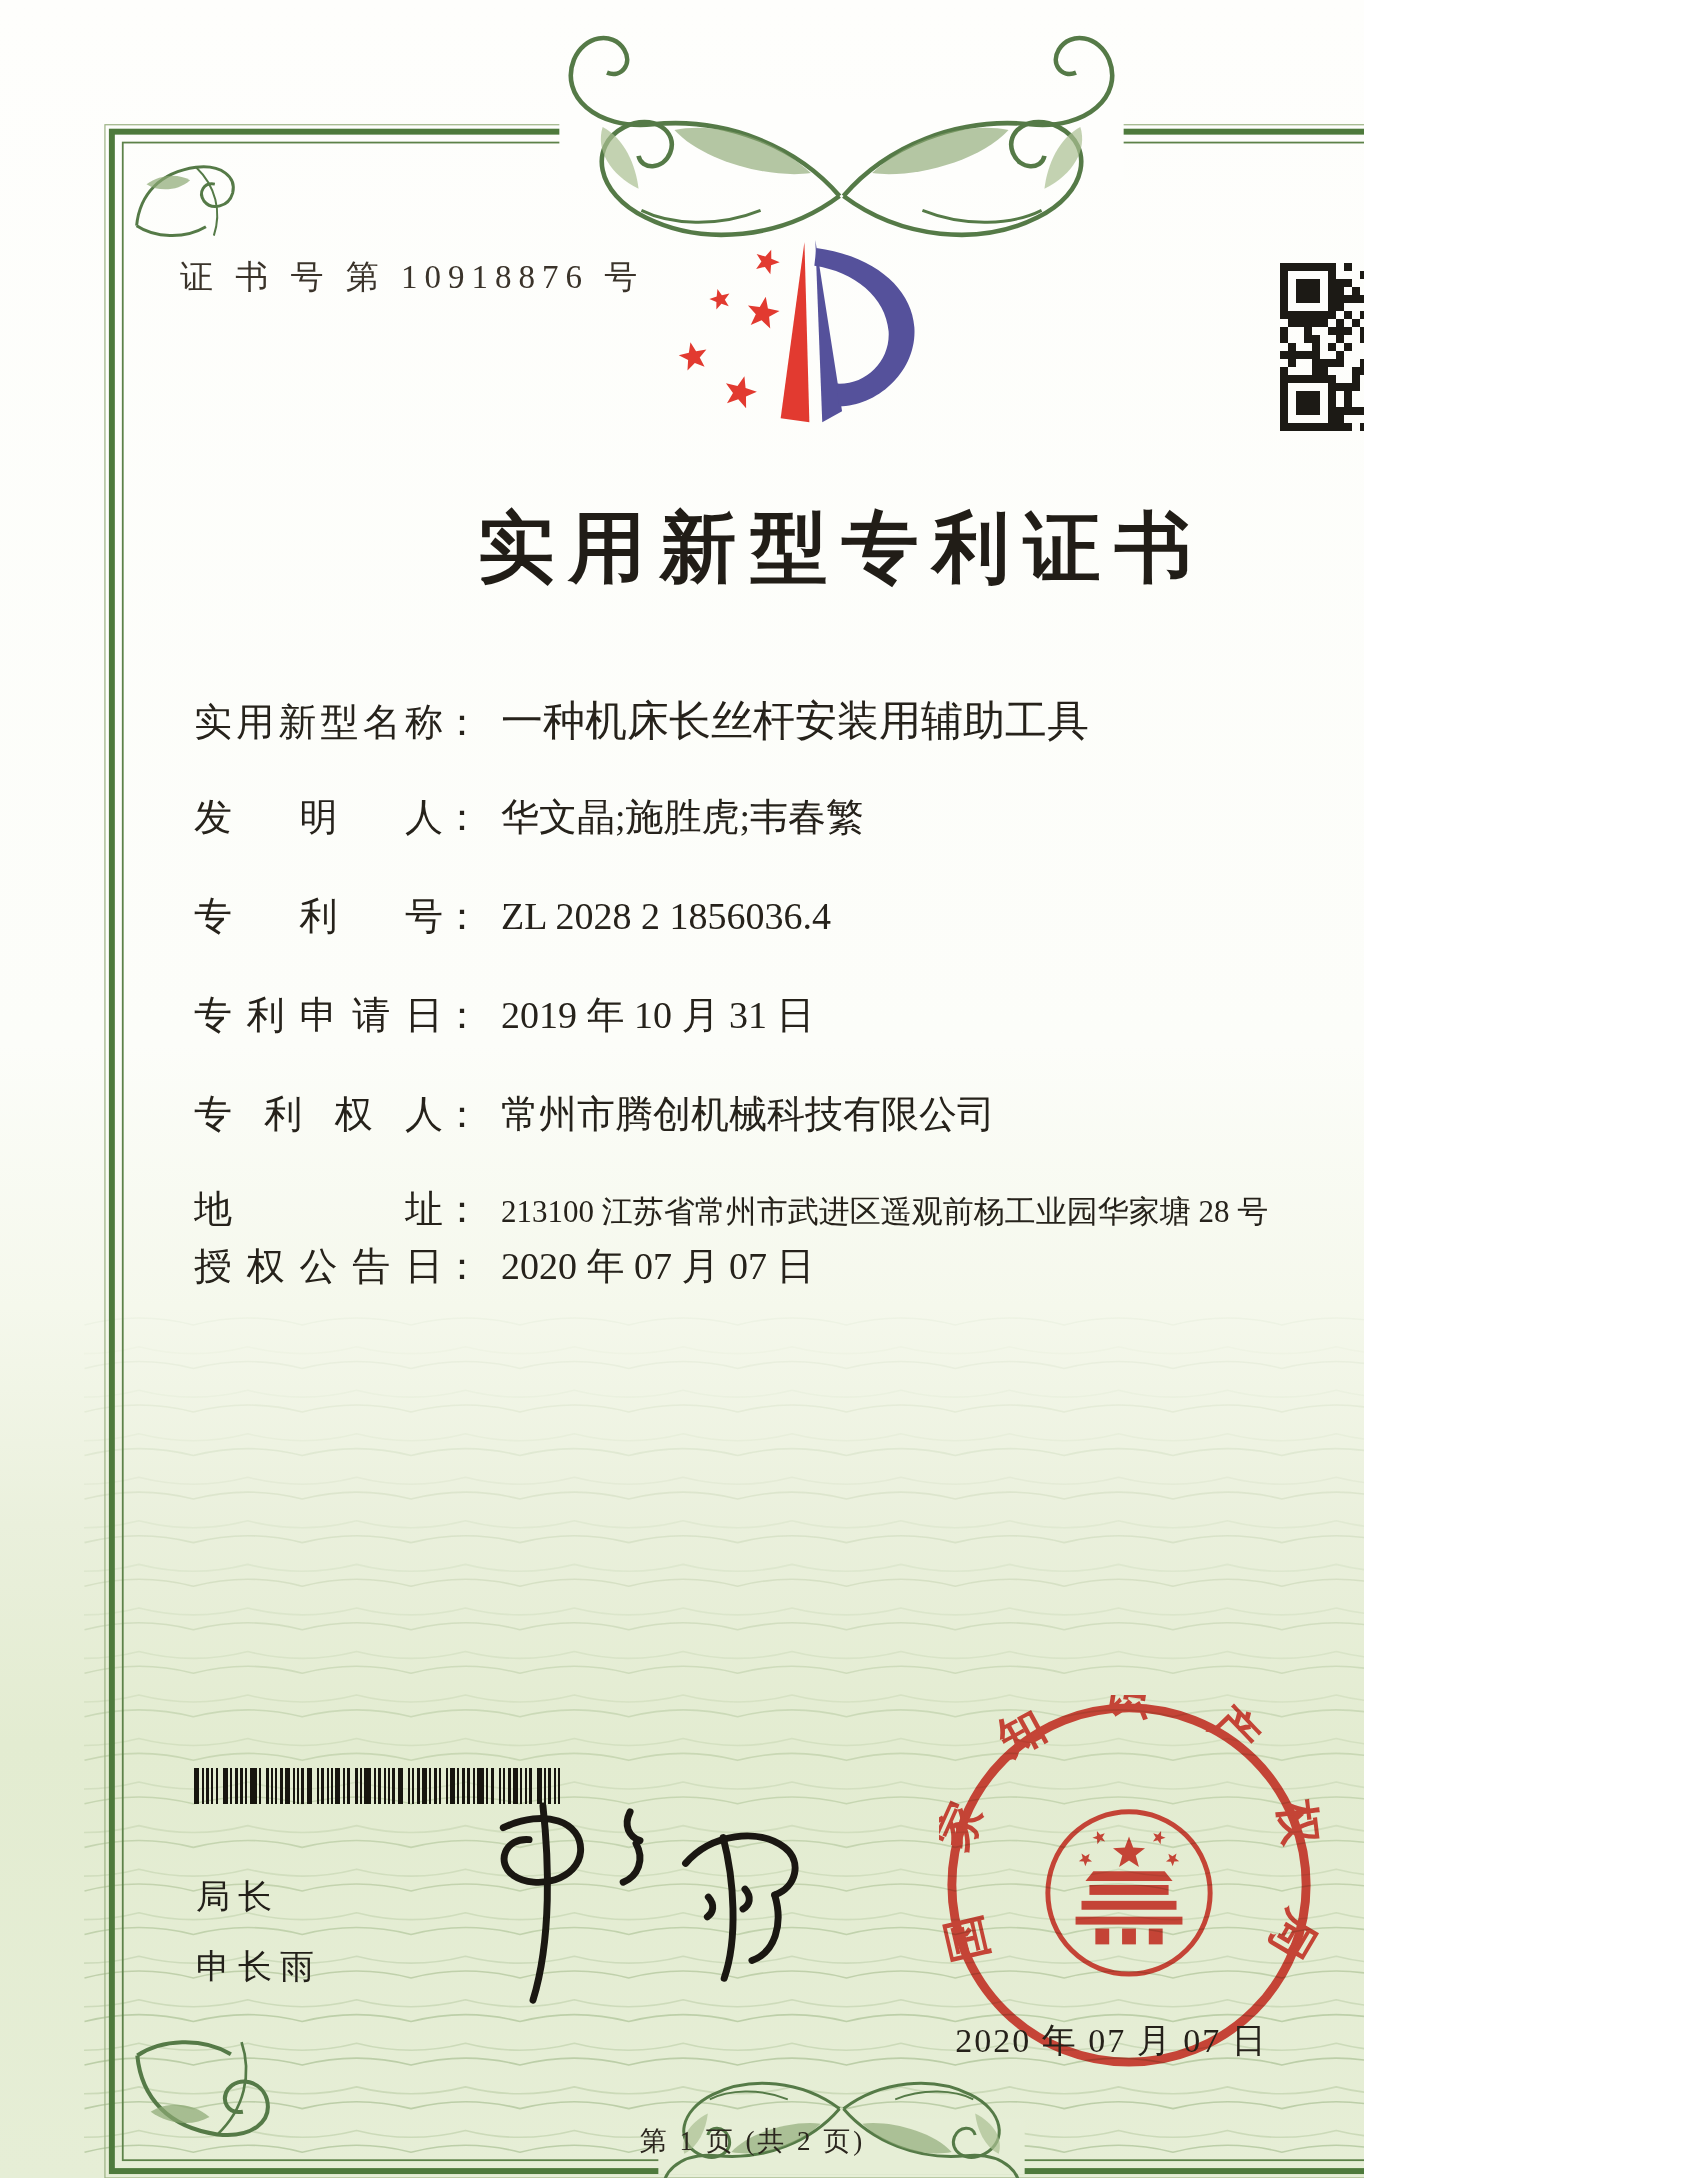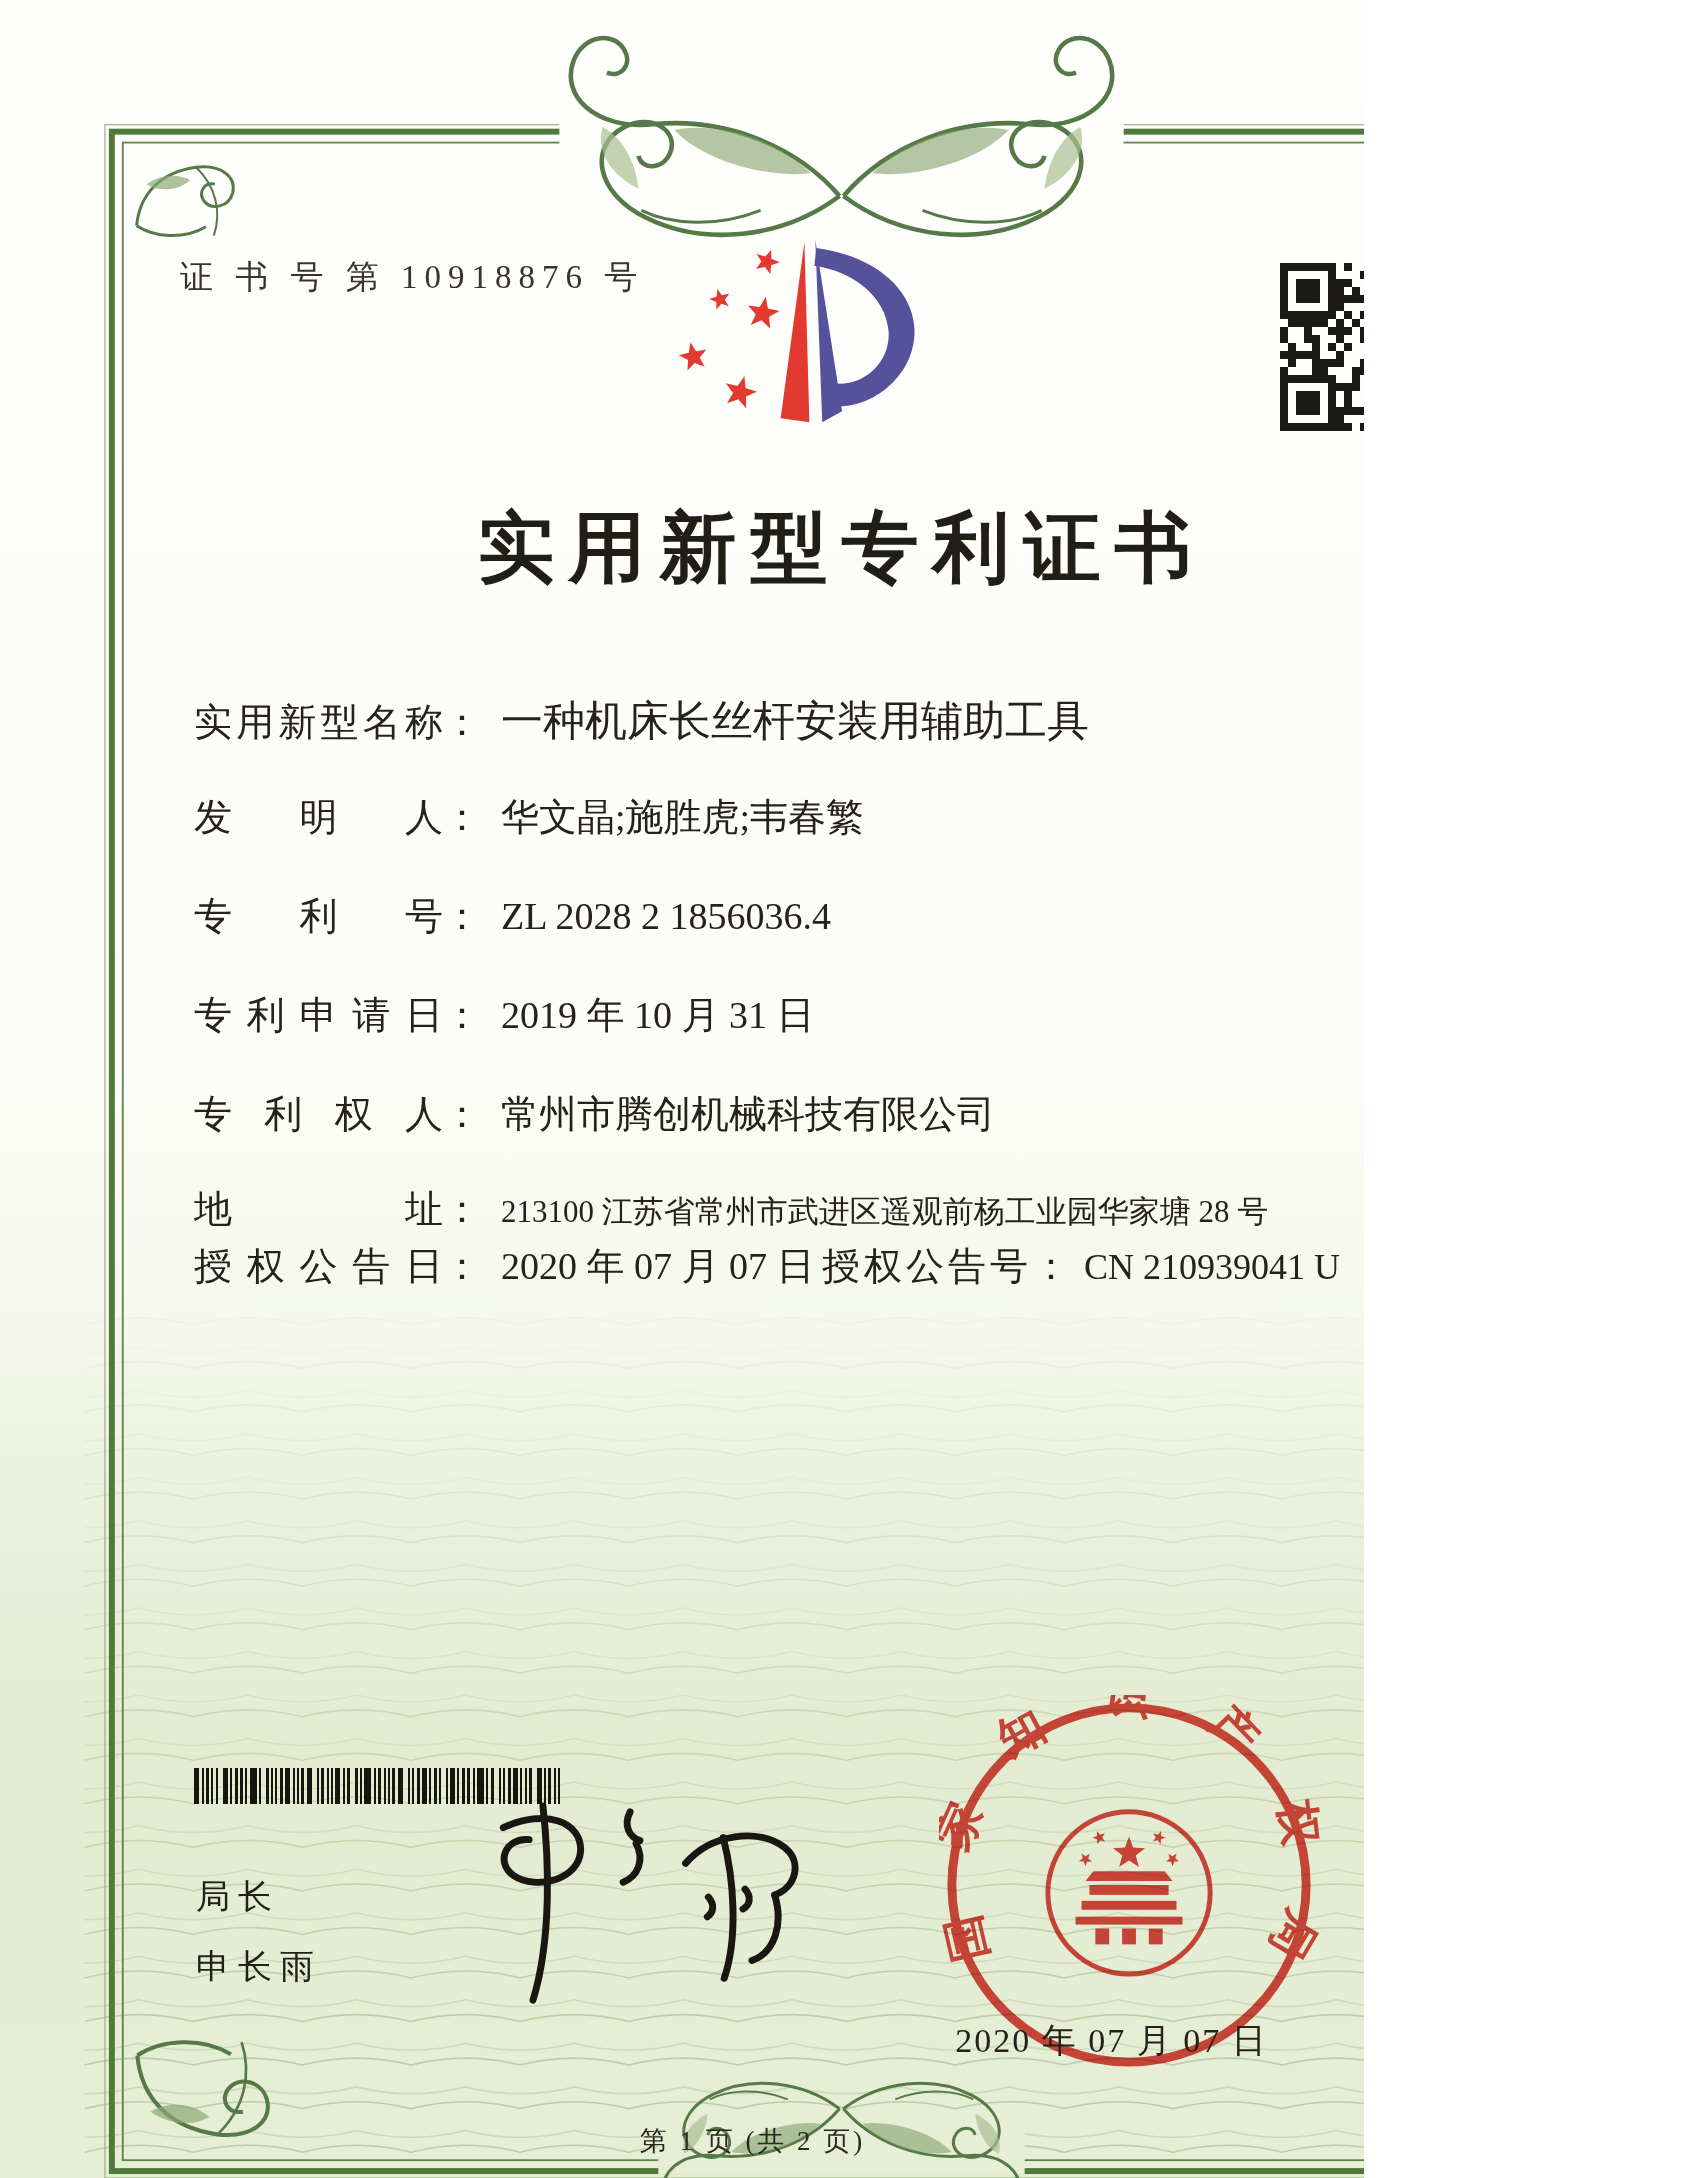--- a/index.html
+++ b/index.html
@@ -401,23 +401,20 @@
     <span class="lbl">专利申请日</span><span class="colon">：</span><span class="val">2019 年 10 月 31 日</span>
   </div>
   <div class="abs z3 row r5">
     <span class="lbl">专 利 权 人</span><span class="colon">：</span><span class="val">常州市腾创机械科技有限公司</span>
   </div>
   <div class="abs z3 row r6">
     <span class="lbl">地　　址</span><span class="colon">：</span><span class="val">213100 江苏省常州市武进区遥观前杨工业园华家塘 28 号</span>
   </div>
   <div class="abs z3 row r7">
     <span class="lbl">授权公告日</span><span class="colon">：</span><span class="val">2020 年 07 月 07 日</span>
-    <span class="grant-no">
-      <span class="lbl2">授权公告号</span><span>：</span><span class="val">CN 210939041 U</span>
-    </span>
   </div>
 
 
   <div id="barcode" class="abs z3 barcode"><span style="width: 5px; margin-right: 3px;"></span><span style="width: 2px; margin-right: 2px;"></span><span style="width: 3px; margin-right: 2px;"></span><span style="width: 2px; margin-right: 3px;"></span><span style="width: 2px; margin-right: 5px;"></span><span style="width: 5px; margin-right: 2px;"></span><span style="width: 2px; margin-right: 3px;"></span><span style="width: 3px; margin-right: 2px;"></span><span style="width: 3px; margin-right: 2px;"></span><span style="width: 2px; margin-right: 3px;"></span><span style="width: 7px; margin-right: 2px;"></span><span style="width: 2px; margin-right: 5px;"></span><span style="width: 3px; margin-right: 2px;"></span><span style="width: 2px; margin-right: 2px;"></span><span style="width: 2px; margin-right: 3px;"></span><span style="width: 3px; margin-right: 2px;"></span><span style="width: 5px; margin-right: 3px;"></span><span style="width: 2px; margin-right: 2px;"></span><span style="width: 2px; margin-right: 2px;"></span><span style="width: 3px; margin-right: 3px;"></span><span style="width: 5px; margin-right: 5px;"></span><span style="width: 2px; margin-right: 2px;"></span><span style="width: 3px; margin-right: 3px;"></span><span style="width: 2px; margin-right: 2px;"></span><span style="width: 2px; margin-right: 2px;"></span><span style="width: 5px; margin-right: 3px;"></span><span style="width: 2px; margin-right: 2px;"></span><span style="width: 3px; margin-right: 5px;"></span><span style="width: 3px; margin-right: 2px;"></span><span style="width: 2px; margin-right: 2px;"></span><span style="width: 7px; margin-right: 3px;"></span><span style="width: 2px; margin-right: 2px;"></span><span style="width: 3px; margin-right: 3px;"></span><span style="width: 2px; margin-right: 2px;"></span><span style="width: 2px; margin-right: 2px;"></span><span style="width: 3px; margin-right: 3px;"></span><span style="width: 5px; margin-right: 5px;"></span><span style="width: 2px; margin-right: 2px;"></span><span style="width: 2px; margin-right: 3px;"></span><span style="width: 3px; margin-right: 2px;"></span><span style="width: 5px; margin-right: 2px;"></span><span style="width: 2px; margin-right: 3px;"></span><span style="width: 3px; margin-right: 2px;"></span><span style="width: 2px; margin-right: 5px;"></span><span style="width: 2px; margin-right: 2px;"></span><span style="width: 5px; margin-right: 2px;"></span><span style="width: 2px; margin-right: 3px;"></span><span style="width: 3px; margin-right: 2px;"></span><span style="width: 3px; margin-right: 3px;"></span><span style="width: 2px; margin-right: 2px;"></span><span style="width: 7px; margin-right: 2px;"></span><span style="width: 2px; margin-right: 3px;"></span><span style="width: 3px; margin-right: 5px;"></span><span style="width: 2px; margin-right: 2px;"></span><span style="width: 2px; margin-right: 3px;"></span><span style="width: 3px; margin-right: 2px;"></span><span style="width: 5px; margin-right: 2px;"></span><span style="width: 2px; margin-right: 3px;"></span><span style="width: 2px; margin-right: 2px;"></span><span style="width: 3px; margin-right: 5px;"></span><span style="width: 5px; margin-right: 2px;"></span><span style="width: 2px; margin-right: 2px;"></span><span style="width: 3px; margin-right: 3px;"></span><span style="width: 2px; margin-right: 2px;"></span><span style="width: 2px; margin-right: 3px;"></span></div>
 
   <div class="abs z3 director-label">局长</div>
   <div class="abs z3 director-name">申长雨</div>
 
   <svg class="abs z3" style="left:426px;top:1800px;" width="426" height="208" viewBox="0 0 430 210">
     <g stroke="#1a1712" stroke-width="7" fill="none" stroke-linecap="round" stroke-linejoin="round">

